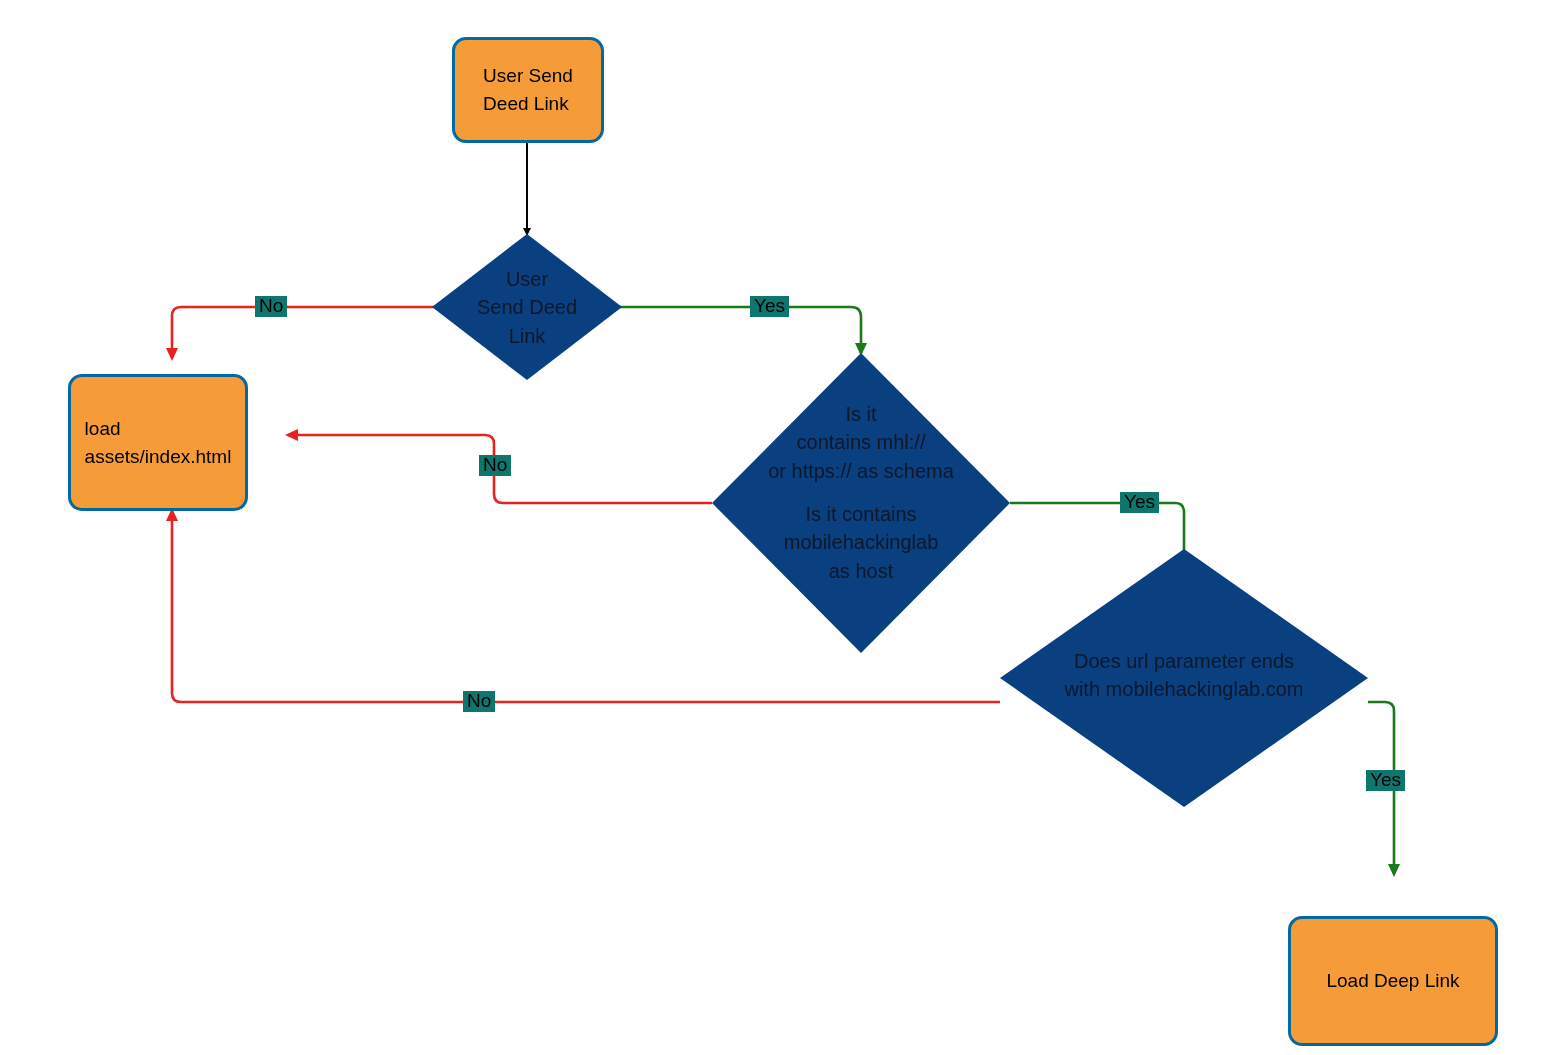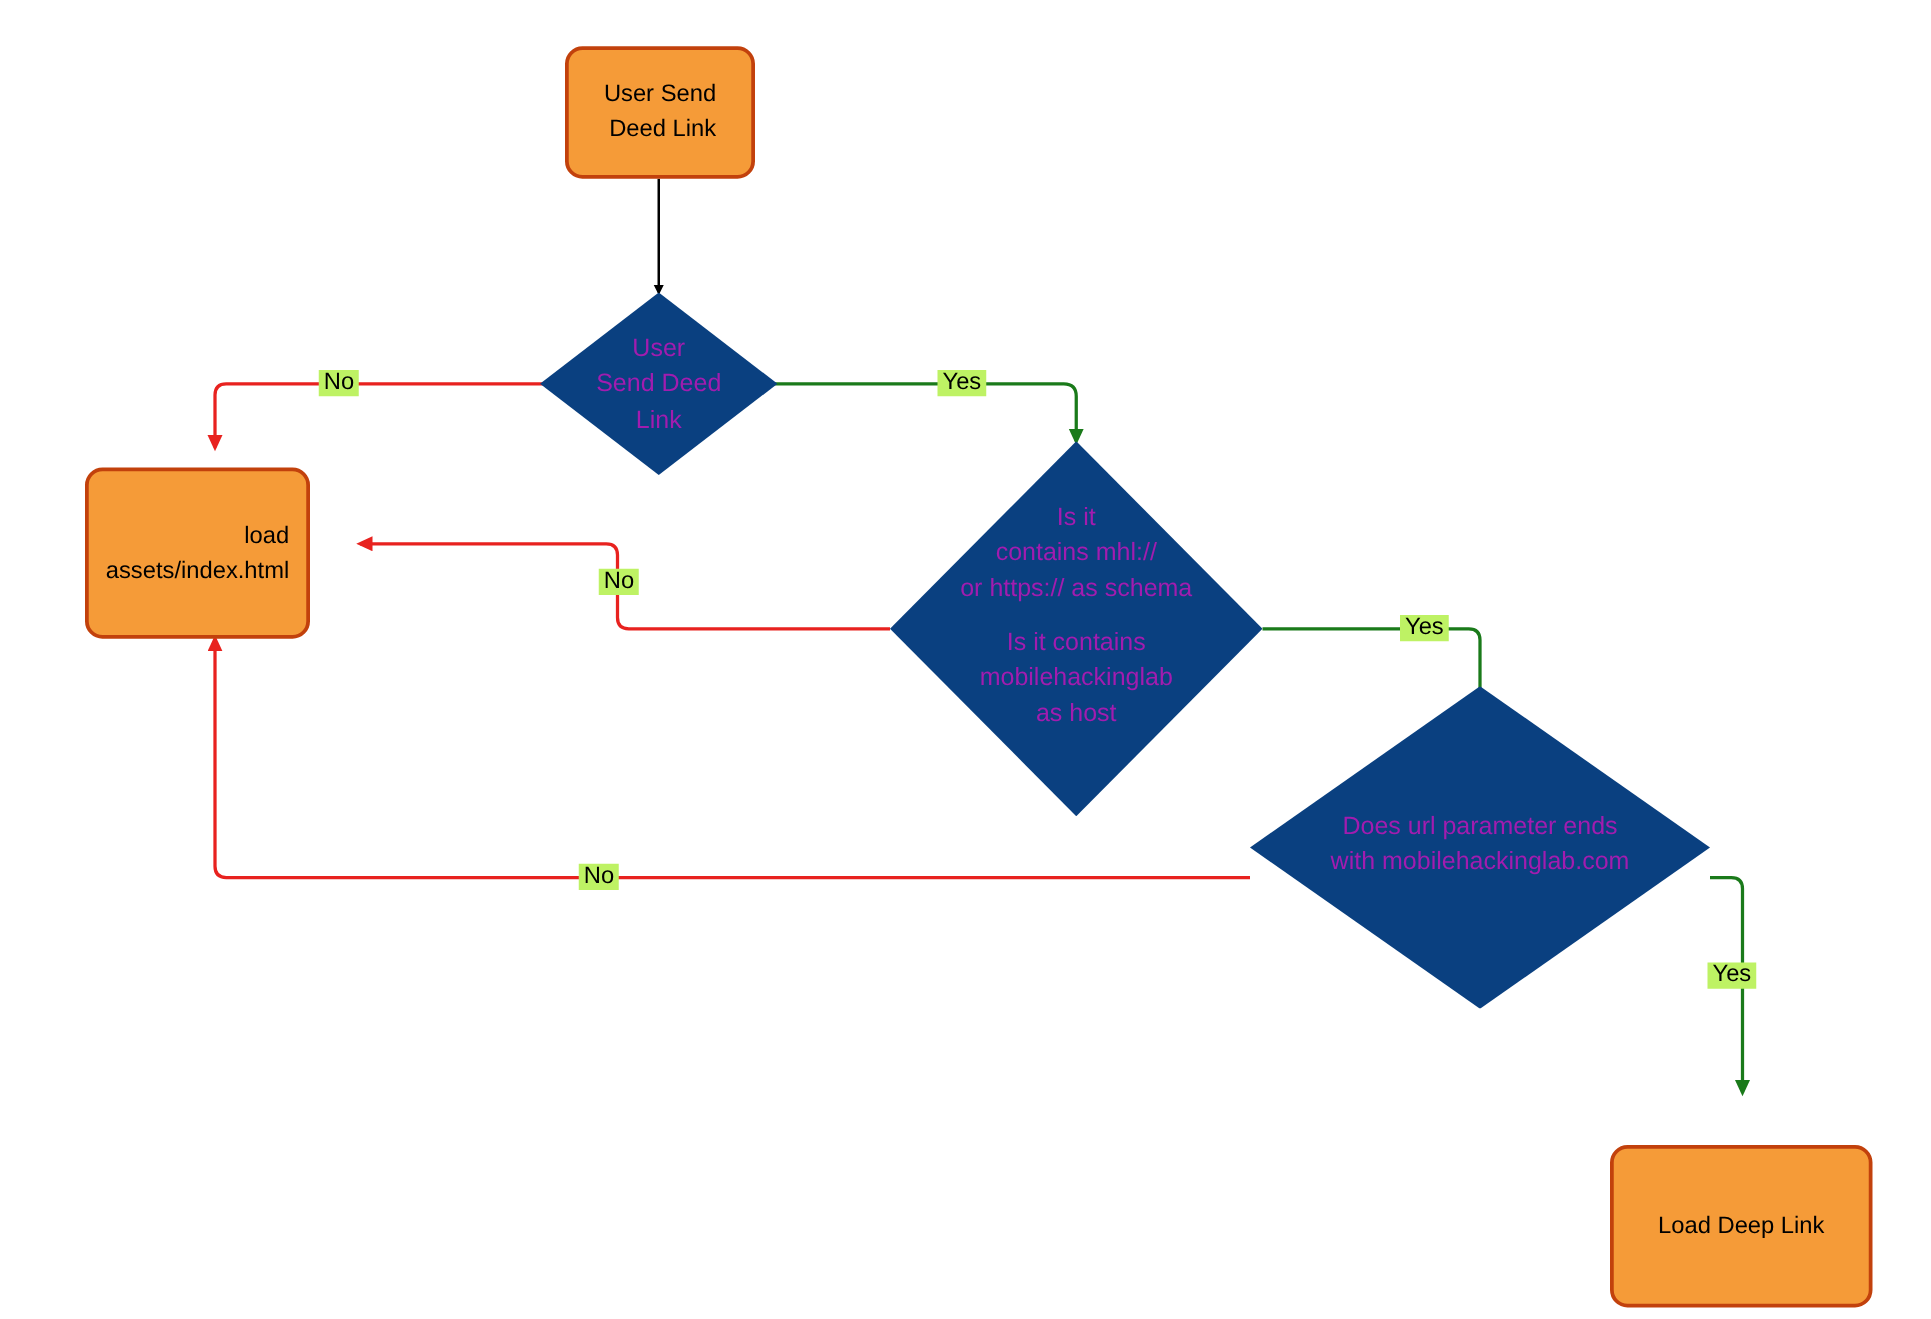--- a/index.html
+++ b/index.html
@@ -24,26 +24,26 @@
     width: 1545px;
     height: 1055px;
   }
   .node {
     position: absolute;
     box-sizing: border-box;
   }
   
   .box {
     background: #F59B38;
-    border: 3px solid #c2410c;
+    border: 3px solid #0369a1;
     border-radius: 14px;
     display: flex;
     align-items: center;
     justify-content: center;
-    text-align: right;
+    text-align: left;
     color: #000000;
     font-size: 19px;
     line-height: 1.45;
     z-index: 3;
   }
   
   .diamond {
     z-index: 2;
   }
   .diamond .shape {
@@ -53,31 +53,31 @@
     width: 100%;
     height: 100%;
     background: #0A4080;
     clip-path: polygon(50% 0%, 100% 50%, 50% 100%, 0% 50%);
   }
   .diamond .dlabel {
     position: absolute;
     left: 0;
     width: 100%;
     text-align: center;
-    color: #a21caf;
+    color: #0f172a;
     font-size: 20px;
     line-height: 1.42;
     font-weight: 400;
     white-space: pre-line;
   }
   .edge-label {
     position: absolute;
     font-size: 19px;
     color: #000000;
-    background: #bef264;
+    background: #0f766e;
     padding: 0 4px;
     line-height: 1.1;
     white-space: nowrap;
     z-index: 4;
   }
 </style>
 </head>
 <body>
 
 <div id="canvas">

